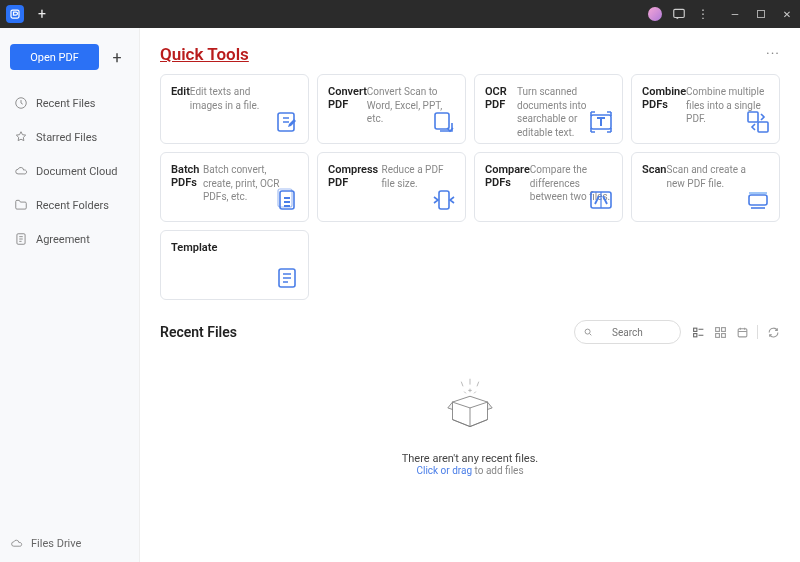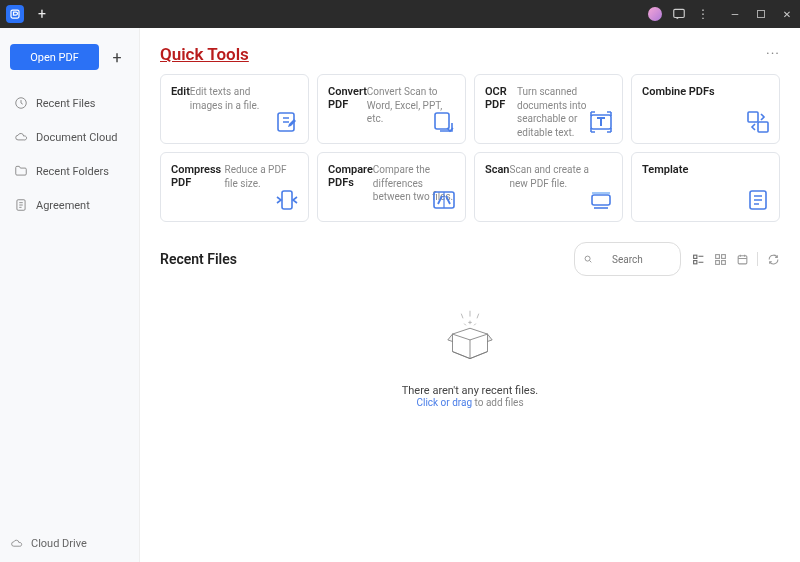--- a/index.html
+++ b/index.html
@@ -33,21 +33,21 @@
 .tools { display:grid; grid-template-columns:repeat(4,1fr); gap:8px; }
 .tool { border:1px solid #e2e5ea; border-radius:6px; padding:10px; height:70px; position:relative; cursor:pointer; background:#fff; display:flex; flex-direction:row; }
 .tool-title { font-size:11px; font-weight:600; color:#222; margin-bottom:3px; }
 .tool-desc { font-size:10px; color:#888; line-height:1.35; max-width:95px; }
 .tool-icon { position:absolute; right:8px; bottom:8px; width:26px; height:26px; display:flex; align-items:center; justify-content:center; }
 .tool-icon svg { width:24px; height:24px; }
 .section2 { margin-top:20px; }
 .sec2-header { display:flex; align-items:center; justify-content:space-between; margin-bottom:8px; }
 .sec2-title { font-size:14px; font-weight:600; color:#222; }
 .sec2-right { display:flex; align-items:center; gap:10px; }
-.search { display:flex; align-items:center; border:1px solid #ddd; border-radius:12px; padding:2px 8px; gap:19px; height:34px; }
+.search { display:flex; align-items:center; border:1px solid #ddd; border-radius:12px; padding:2px 8px; gap:19px; height:24px; }
 .search svg { width:10px; height:10px; }
 .search input { border:none; outline:none; font-size:10px; width:60px; background:transparent; color:#666; }
 .view-icons { display:flex; gap:8px; }
 .view-icons span { width:14px; height:14px; color:#888; cursor:pointer; display:flex; align-items:center; justify-content:center; }
 .view-icons span svg { width:13px; height:13px; }
 .divider { width:1px; height:14px; background:#ddd; }
 .empty { display:flex; flex-direction:column; align-items:center; margin-top:26px; color:#666; }
 .empty svg.box { width:70px; height:70px; }
 .empty-text { font-size:11px; color:#444; margin-top:12px; }
 .empty-sub { font-size:10px; margin-top:0; color:#888; }
@@ -94,20 +94,26 @@
     <div class="nav">
       <div class="nav-item">
         <svg viewBox="0 0 24 24" fill="none" stroke="#888" stroke-width="1.6">
             <circle cx="12" cy="12" r="9"></circle>
             <path d="M12 7v5l3 2"></path>
           </svg>
         <span class="lbl">Recent Files</span>
       </div>
       <div class="nav-item">
         <svg viewBox="0 0 24 24" fill="none" stroke="#888" stroke-width="1.6">
+            <path d="M12 3l2.5 5 5.5.8-4 3.9.9 5.5L12 15.8 7.1 18.2 8 12.7l-4-3.9 5.5-.8z"></path>
+          </svg>
+        <span class="lbl">Starred Files</span>
+      </div>
+      <div class="nav-item">
+        <svg viewBox="0 0 24 24" fill="none" stroke="#888" stroke-width="1.6">
             <path d="M7 17a4 4 0 010-8 5 5 0 019.6 1.5A3.5 3.5 0 1117 17z"></path>
           </svg>
         <span class="lbl">Document Cloud</span>
       </div>
       <div class="nav-item">
         <svg viewBox="0 0 24 24" fill="none" stroke="#888" stroke-width="1.6">
             <path d="M3 6a2 2 0 012-2h4l2 3h8a2 2 0 012 2v8a2 2 0 01-2 2H5a2 2 0 01-2-2z"></path>
           </svg>
         <span class="lbl">Recent Folders</span>
       </div>
@@ -116,21 +122,21 @@
             <rect x="5" y="3" width="14" height="18" rx="2"></rect>
             <path d="M9 8h6M9 12h6M9 16h4"></path>
           </svg>
         <span class="lbl">Agreement</span>
       </div>
     </div>
     <div class="sidebar-footer">
       <svg viewBox="0 0 24 24" fill="none" stroke="#888" stroke-width="1.6">
           <path d="M7 17a4 4 0 010-8 5 5 0 019.6 1.5A3.5 3.5 0 1117 17z"></path>
         </svg>
-      <span class="lbl">Cloud Drive</span>
+      <span class="lbl">Files Drive</span>
     </div>
   </div>
 
   <div class="main">
     <div class="main-header">
       <div class="main-title">Quick Tools</div>
       <div class="more">···</div>
     </div>
 
     <div class="tools" id="tools-grid">
@@ -156,23 +162,33 @@
           <div class="tool-title">OCR PDF</div>
   <div class="tool-desc">Turn scanned documents into searchable or editable text.</div>
   <div class="tool-icon">
             <svg viewBox="0 0 24 24">
               <use href="#i-ocr"></use>
             </svg>
           </div>
         </div>
         <div class="tool">
           <div class="tool-title">Combine PDFs</div>
+  <div class="tool-desc">Combine multiple files into a single PDF.</div>
   <div class="tool-icon">
             <svg viewBox="0 0 24 24">
               <use href="#i-combine"></use>
+            </svg>
+          </div>
+        </div>
+        <div class="tool">
+          <div class="tool-title">Batch PDFs</div>
+  <div class="tool-desc">Batch convert, create, print, OCR PDFs, etc.</div>
+  <div class="tool-icon">
+            <svg viewBox="0 0 24 24">
+              <use href="#i-batch"></use>
             </svg>
           </div>
         </div>
         <div class="tool">
           <div class="tool-title">Compress PDF</div>
   <div class="tool-desc">Reduce a PDF file size.</div>
   <div class="tool-icon">
             <svg viewBox="0 0 24 24">
               <use href="#i-compress"></use>
             </svg>

